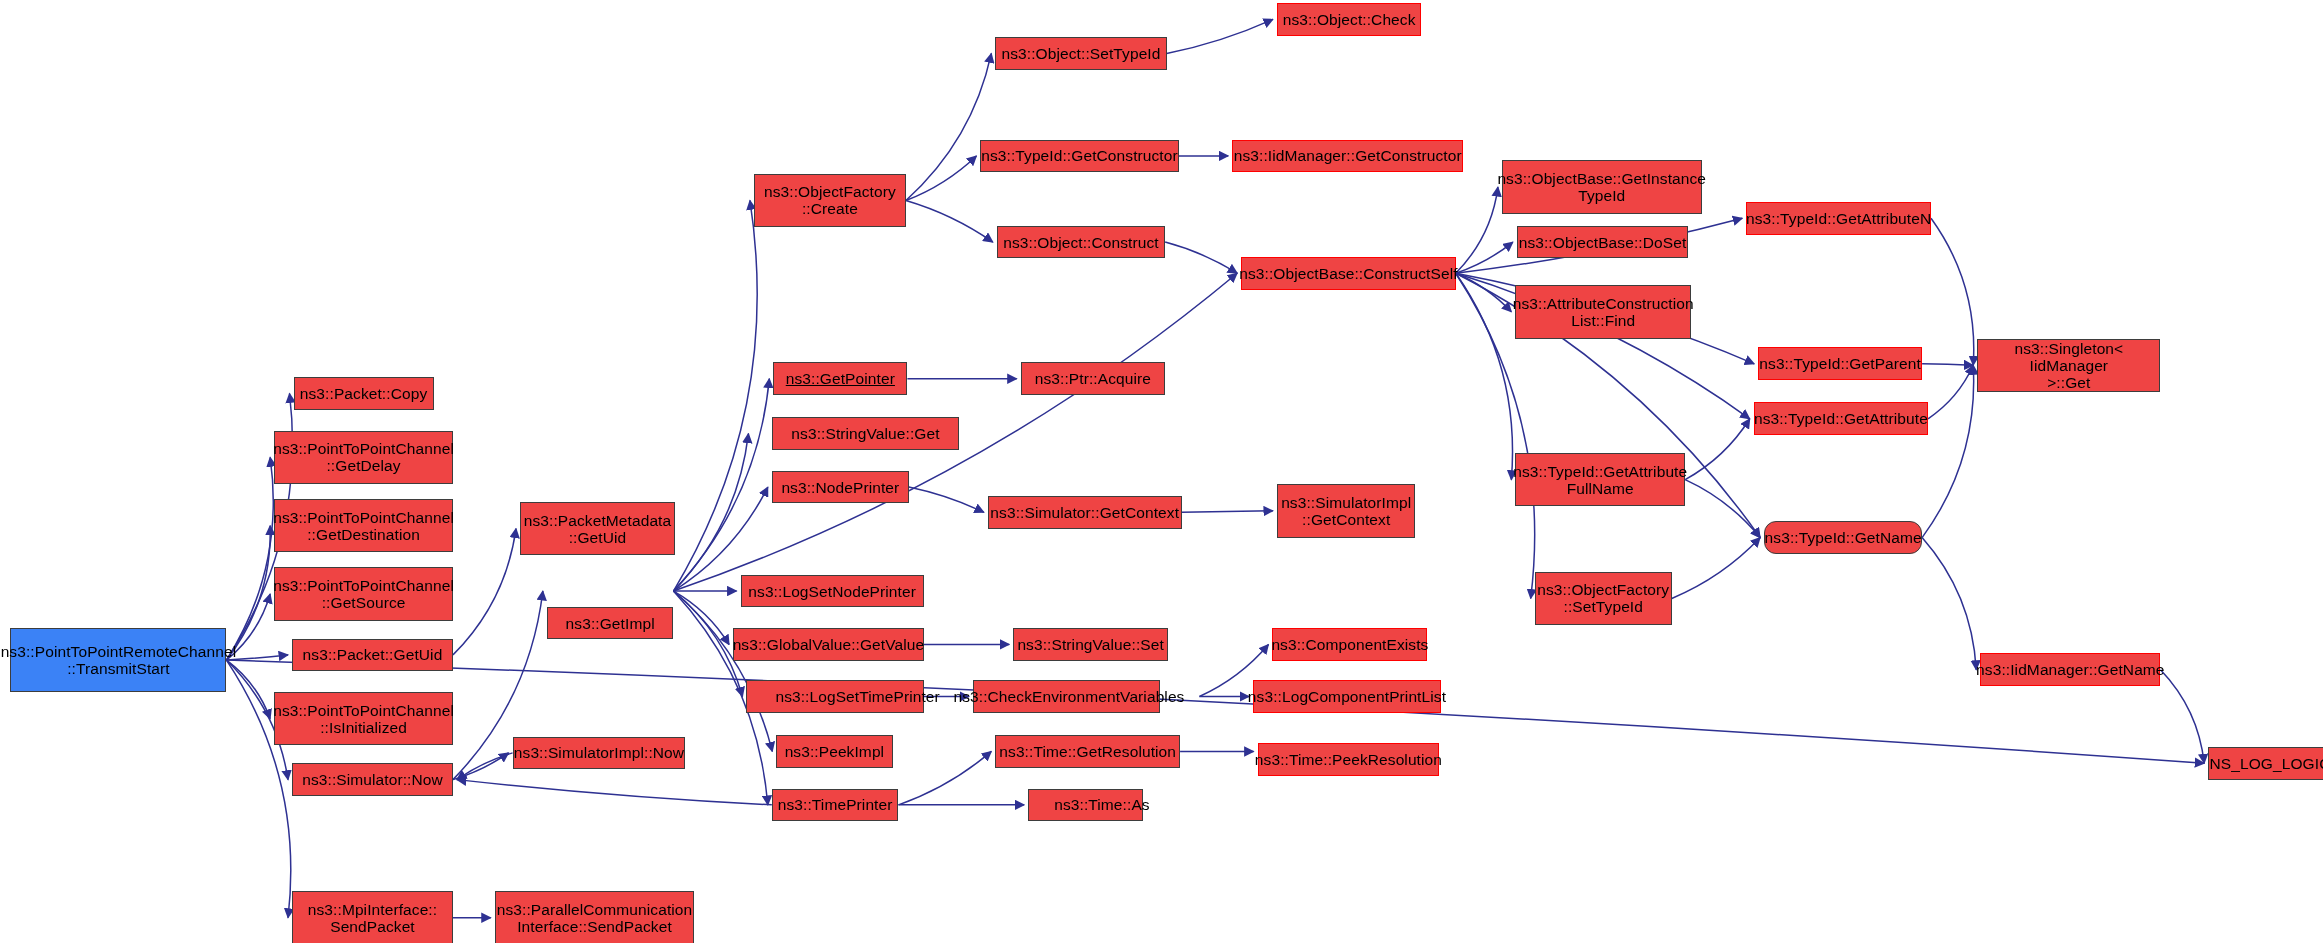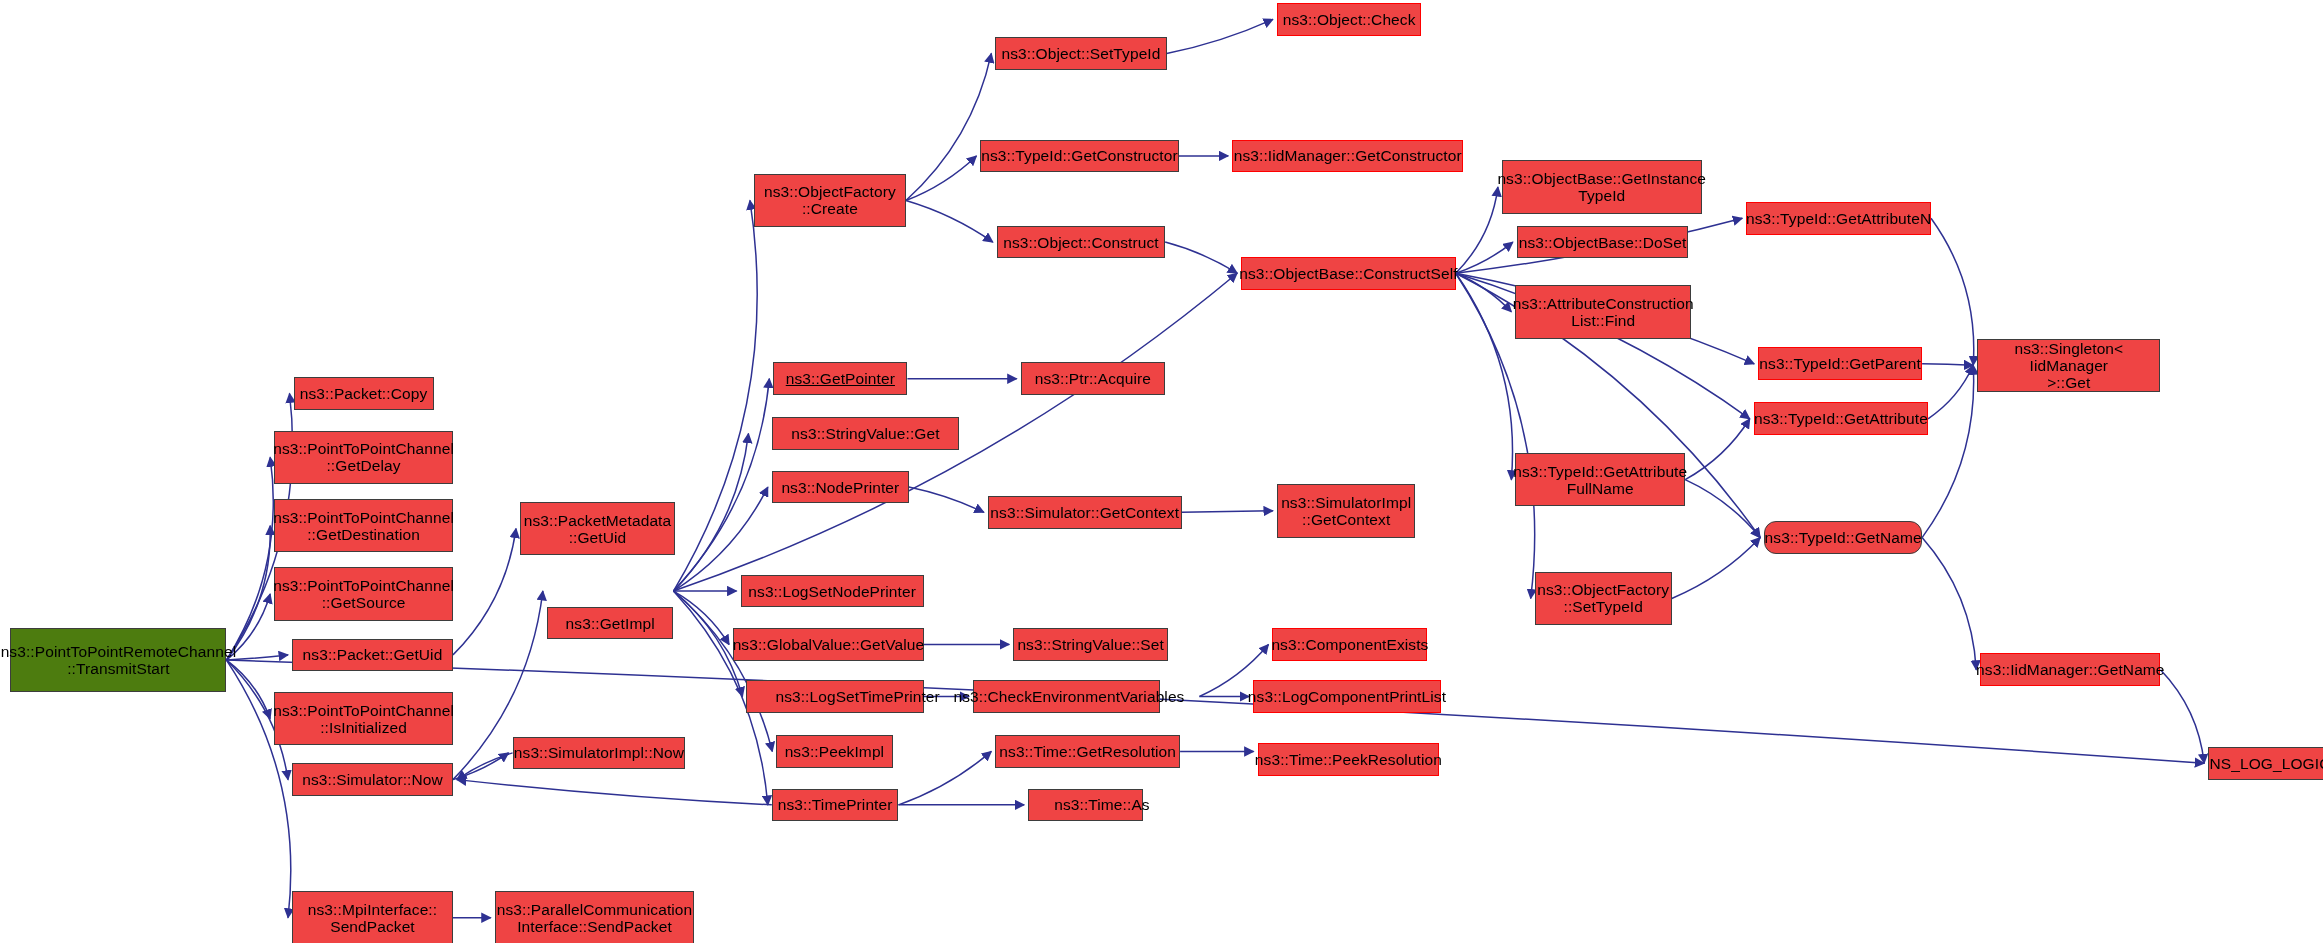--- a/index.html
+++ b/index.html
@@ -41,21 +41,21 @@
     letter-spacing: 0.1px;
     white-space: pre-line;
     padding: 0 3px;
     cursor: pointer;
   }
   .node.red {
     border-color: #ff0000;
     border-width: 1.6px;
   }
   .node.root {
-    background: #4d7c0f;
+    background: #3b82f6;
     border-color: #3d3d3d;
   }
 </style>
 </head>
 <body>
 
 <div id="graph-canvas">
   <svg id="edge-layer" viewBox="0 0 2323 943">
     <defs>
       <marker id="arrow" viewBox="0 0 10 10" refX="9" refY="5" markerWidth="7" markerHeight="7" orient="auto-start-reverse">

